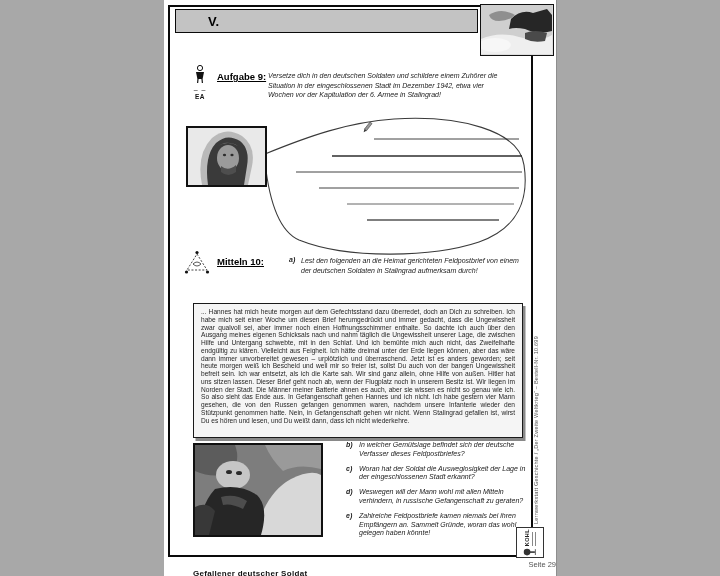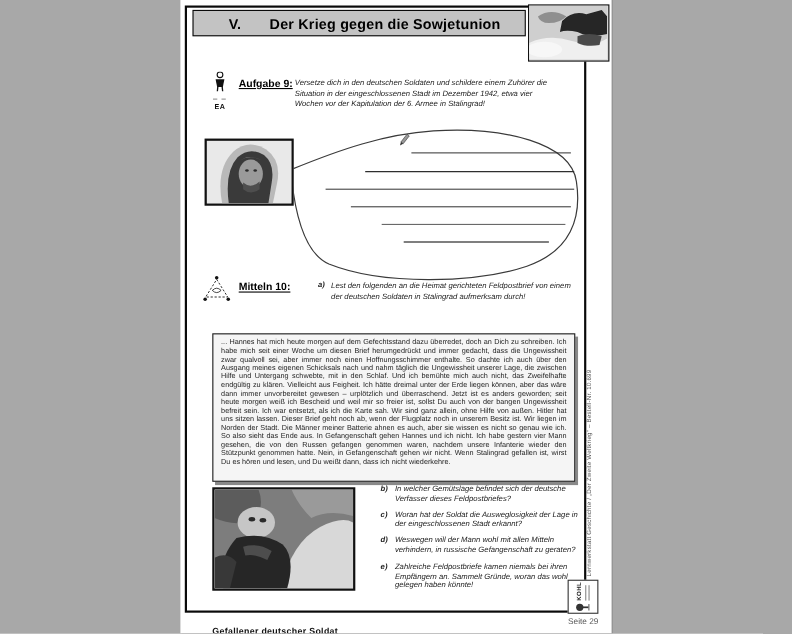--- a/index.html
+++ b/index.html
@@ -53,33 +53,32 @@
                   transform-origin:0 0; white-space:nowrap; font-size:5.6px; color:#555; letter-spacing:0.2px; }
 
   .logo-wrap { position:absolute; left:352px; top:558px; transform:rotate(-90deg); transform-origin:0 0;
                width:31px; height:28px; }
   .logo-box { width:31px; height:28px; border:1px solid #333; background:#fff;
               display:flex; align-items:center; justify-content:center; gap:2px; padding:1px; }
   .logo-col { display:flex; flex-direction:column; gap:1.5px; }
   .logo-text { font-size:5.5px; font-weight:bold; color:#222; letter-spacing:0.4px; }
   .logo-bar { height:1.5px; background:#888; width:14px; }
 
-  .page-number { position:absolute; left:318px; top:560px; width:62px; text-align:right;
+  .page-number { position:absolute; left:330px; top:560px; width:62px; text-align:right;
                  font-size:7.5px; color:#555; }
 </style>
 </head>
 <body>
 
 <div id="screen">
   <div class="page">
     <div class="frame"></div>
 
     <div class="titlebar">
       <span class="num">V.</span>
-      <span class="ttl">Der Krieg gegen die Sowjetunion</span>
     </div>
 
     <div class="photo" id="headerPhoto">
       <svg width="71" height="49" viewBox="0 0 71 49">
         <rect width="71" height="49" fill="#cfcfcf"></rect>
         <path d="M0,34 Q18,26 38,32 Q58,38 71,30 L71,49 L0,49 Z" fill="#efefef"></path>
         <path d="M30,14 Q40,4 52,8 L66,4 L71,10 L71,26 Q56,30 44,24 Q34,22 28,24 Z" fill="#262626"></path>
         <path d="M8,10 Q20,2 34,10 Q28,16 18,16 Q10,16 8,10 Z" fill="#8f8f8f"></path>
         <path d="M44,28 Q54,24 66,28 L64,36 Q52,38 44,34 Z" fill="#4a4a4a"></path>
         <ellipse cx="14" cy="40" rx="16" ry="7" fill="#f7f7f7"></ellipse>

